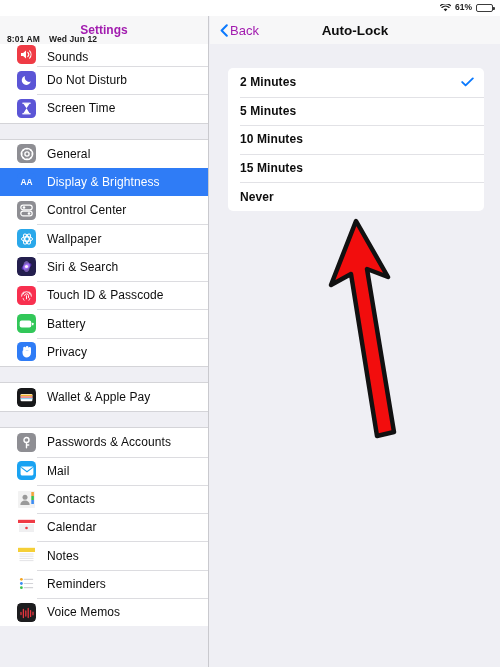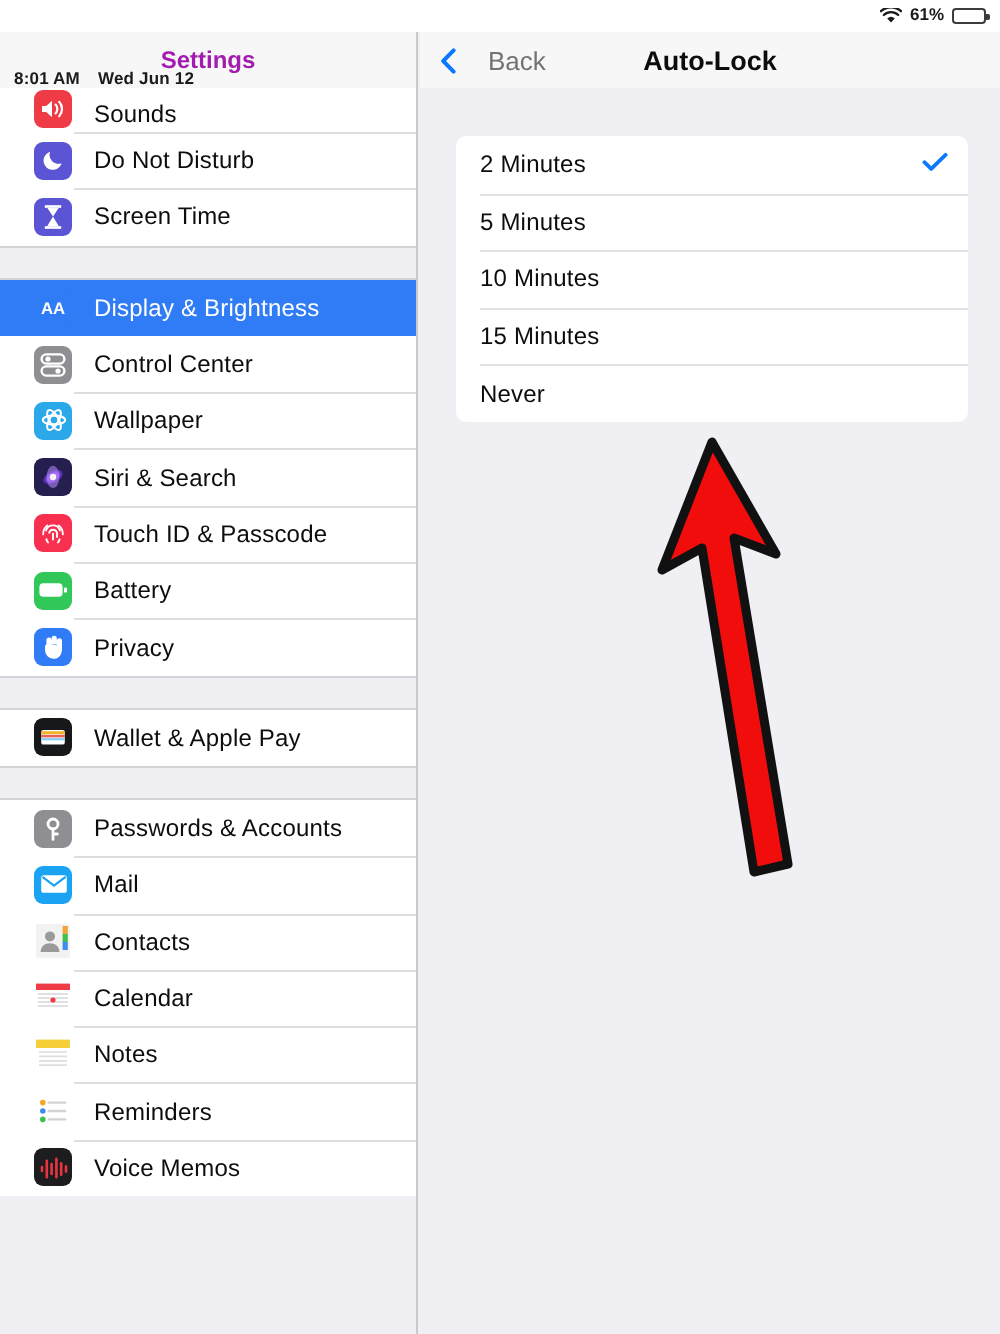--- a/index.html
+++ b/index.html
@@ -75,31 +75,31 @@
   
   .detail {
     position: absolute; left: 210px; top: 16px; width: 290px; height: 651px;
     background: #efeff4;
   }
   .nav {
     height: 28px; background: #f7f7f8; position: relative;
     display: flex; align-items: center;
   }
   .back-btn {
-    position: absolute; left: 10px; display: flex; align-items: center; gap: 16px;
-    color: #737373; font-size: 13px; cursor: pointer;
+    position: absolute; left: 10px; display: flex; align-items: center; gap: 2px;
+    color: #a21caf; font-size: 13px; cursor: pointer;
   }
   .chev { display: block; }
   .nav-title {
     width: 100%; text-align: center; font-size: 13.5px; font-weight: bold; color: #0d0d0d;
   }
 
   .card {
     position: absolute; left: 18px; top: 52px; width: 256px;
-    background: #ffffff; border-radius: 5px; overflow: hidden;
+    background: #ffffff; border-radius: 5px; overflow: hidden; font-weight: bold;
   }
   .opt {
     position: relative; height: 28.6px; display: flex; align-items: center;
     padding: 0 10px 0 12px; cursor: pointer;
   }
   .opt + .opt::before {
     content: ""; position: absolute; left: 12px; right: 0; top: 0; height: 1px; background: #e2e2e6;
   }
   .opt-label { font-size: 12px; color: #0d0d0d; letter-spacing: .1px; }
   .opt-check { margin-left: auto; display: none; }
@@ -162,20 +162,32 @@
                 <rect x="1.4" y="0.6" width="8.2" height="1.3" fill="#fff"></rect>
                 <rect x="1.4" y="11.1" width="8.2" height="1.3" fill="#fff"></rect>
                 <path d="M2.6 1.9h5.8L5.5 6.2 8.4 11.1H2.6L5.5 6.2z" fill="#fff"></path>
               </svg>
             </span>
             <span class="row-label">Screen Time</span>
           </div>
         </div>
         <div class="gap"></div>
         <div class="group">
+          <div class="row">
+            <span class="ico" style="background: rgb(142, 142, 147);">
+              <svg width="14" height="14" viewBox="0 0 14 14">
+                <circle cx="7" cy="7" r="5.6" fill="none" stroke="#fff" stroke-width="1.5"></circle>
+                <circle cx="7" cy="7" r="2.1" fill="none" stroke="#fff" stroke-width="1.4"></circle>
+                <g stroke="#fff" stroke-width="1.5">
+                  <path d="M7 .9v1.6M7 11.5v1.6M.9 7h1.6M11.5 7h1.6M2.7 2.7l1.1 1.1M10.2 10.2l1.1 1.1M11.3 2.7l-1.1 1.1M3.8 10.2l-1.1 1.1"></path>
+                </g>
+              </svg>
+            </span>
+            <span class="row-label">General</span>
+          </div>
           <div class="row selected">
             <span class="ico" style="background: rgb(47, 124, 246);">
               <svg width="15" height="10" viewBox="0 0 15 10">
                 <text x="7.5" y="8" font-family="Liberation Sans, sans-serif" font-size="8.4" font-weight="bold" fill="#fff" text-anchor="middle">AA</text>
               </svg>
             </span>
             <span class="row-label">Display &amp; Brightness</span>
           </div>
           <div class="row">
             <span class="ico" style="background: rgb(142, 142, 147);">

